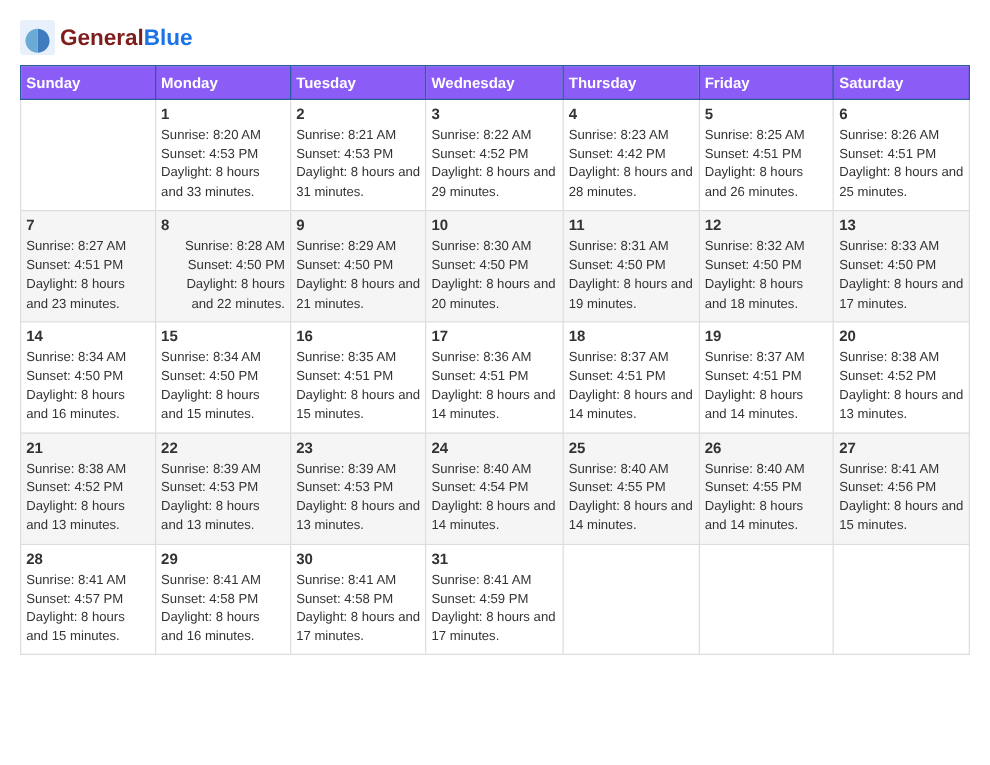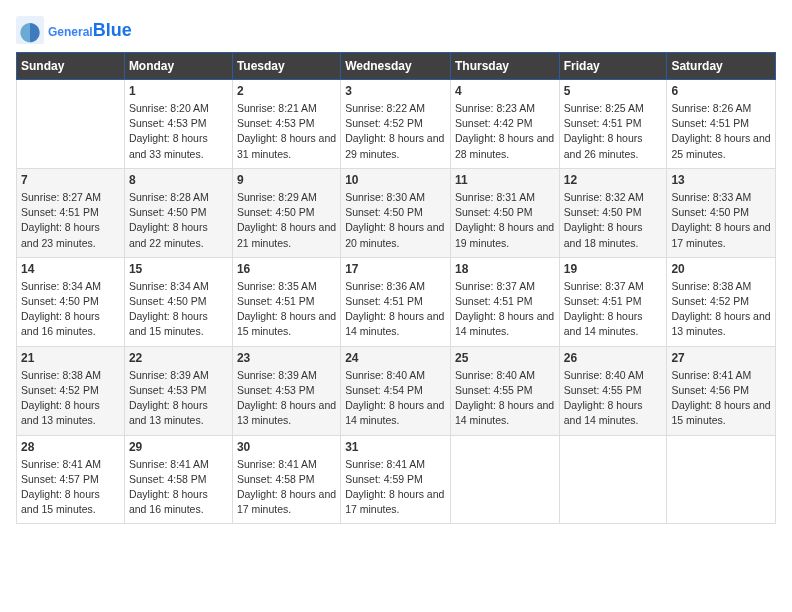--- a/index.html
+++ b/index.html
@@ -36,21 +36,21 @@
     .location-title {
       font-size: 14px;
       color: #555;
     }
     table {
       width: 100%;
       border-collapse: collapse;
       font-size: 11px;
     }
     thead tr {
-      background-color: #404040;
+      background-color: #8b5cf6;
       color: white;
     }
     thead th {
       padding: 6px 4px;
       text-align: left;
       font-size: 12px;
       font-weight: bold;
       border: 1px solid #2a5a9f;
     }
     tbody tr {
@@ -88,21 +88,21 @@
 <body>
 
 <div class="header">
   <div class="logo">
     <svg class="logo-icon" viewBox="0 0 32 32" xmlns="http://www.w3.org/2000/svg">
       <rect x="0" y="0" width="32" height="32" rx="3" fill="#e8f0fb"></rect>
       <path d="M16 8 C22 8 27 13 27 19 C27 25 22 30 16 30 L16 8Z" fill="#3e7bbf"></path>
       <path d="M16 8 C10 8 5 13 5 19 C5 25 10 30 16 30 L16 8Z" fill="#6aaad4"></path>
     </svg>
     <div>
-      <span style="font-size:12px;font-weight:bold;color:#3b82f6;">General</span><span style="font-size:18px;font-weight:bold;color:#1a73e8;">Blue</span>
+      <span style="font-size:18px;font-weight:bold;color:#7f1d1d;">General</span><span style="font-size:18px;font-weight:bold;color:#1a73e8;">Blue</span>
     </div>
   </div>
 </div>
 
 <table>
   <thead>
     <tr>
       <th>Sunday</th>
       <th>Monday</th>
       <th>Tuesday</th>
@@ -154,21 +154,21 @@
       </tr>
       <tr>
         <td>
           <div class="day-number">7</div>
           <div class="day-info" style="white-space: pre-line;">Sunrise: 8:27 AM
 Sunset: 4:51 PM
 Daylight: 8 hours and 23 minutes.</div>
         </td>
         <td>
           <div class="day-number">8</div>
-          <div class="day-info" style="white-space: pre-line;">Sunrise: 8:28 AM
+          <div class="day-info" style="white-space: pre-line; text-align: right;">Sunrise: 8:28 AM
 Sunset: 4:50 PM
 Daylight: 8 hours and 22 minutes.</div>
         </td>
         <td>
           <div class="day-number">9</div>
           <div class="day-info" style="white-space: pre-line;">Sunrise: 8:29 AM
 Sunset: 4:50 PM
 Daylight: 8 hours and 21 minutes.</div>
         </td>
         <td>

